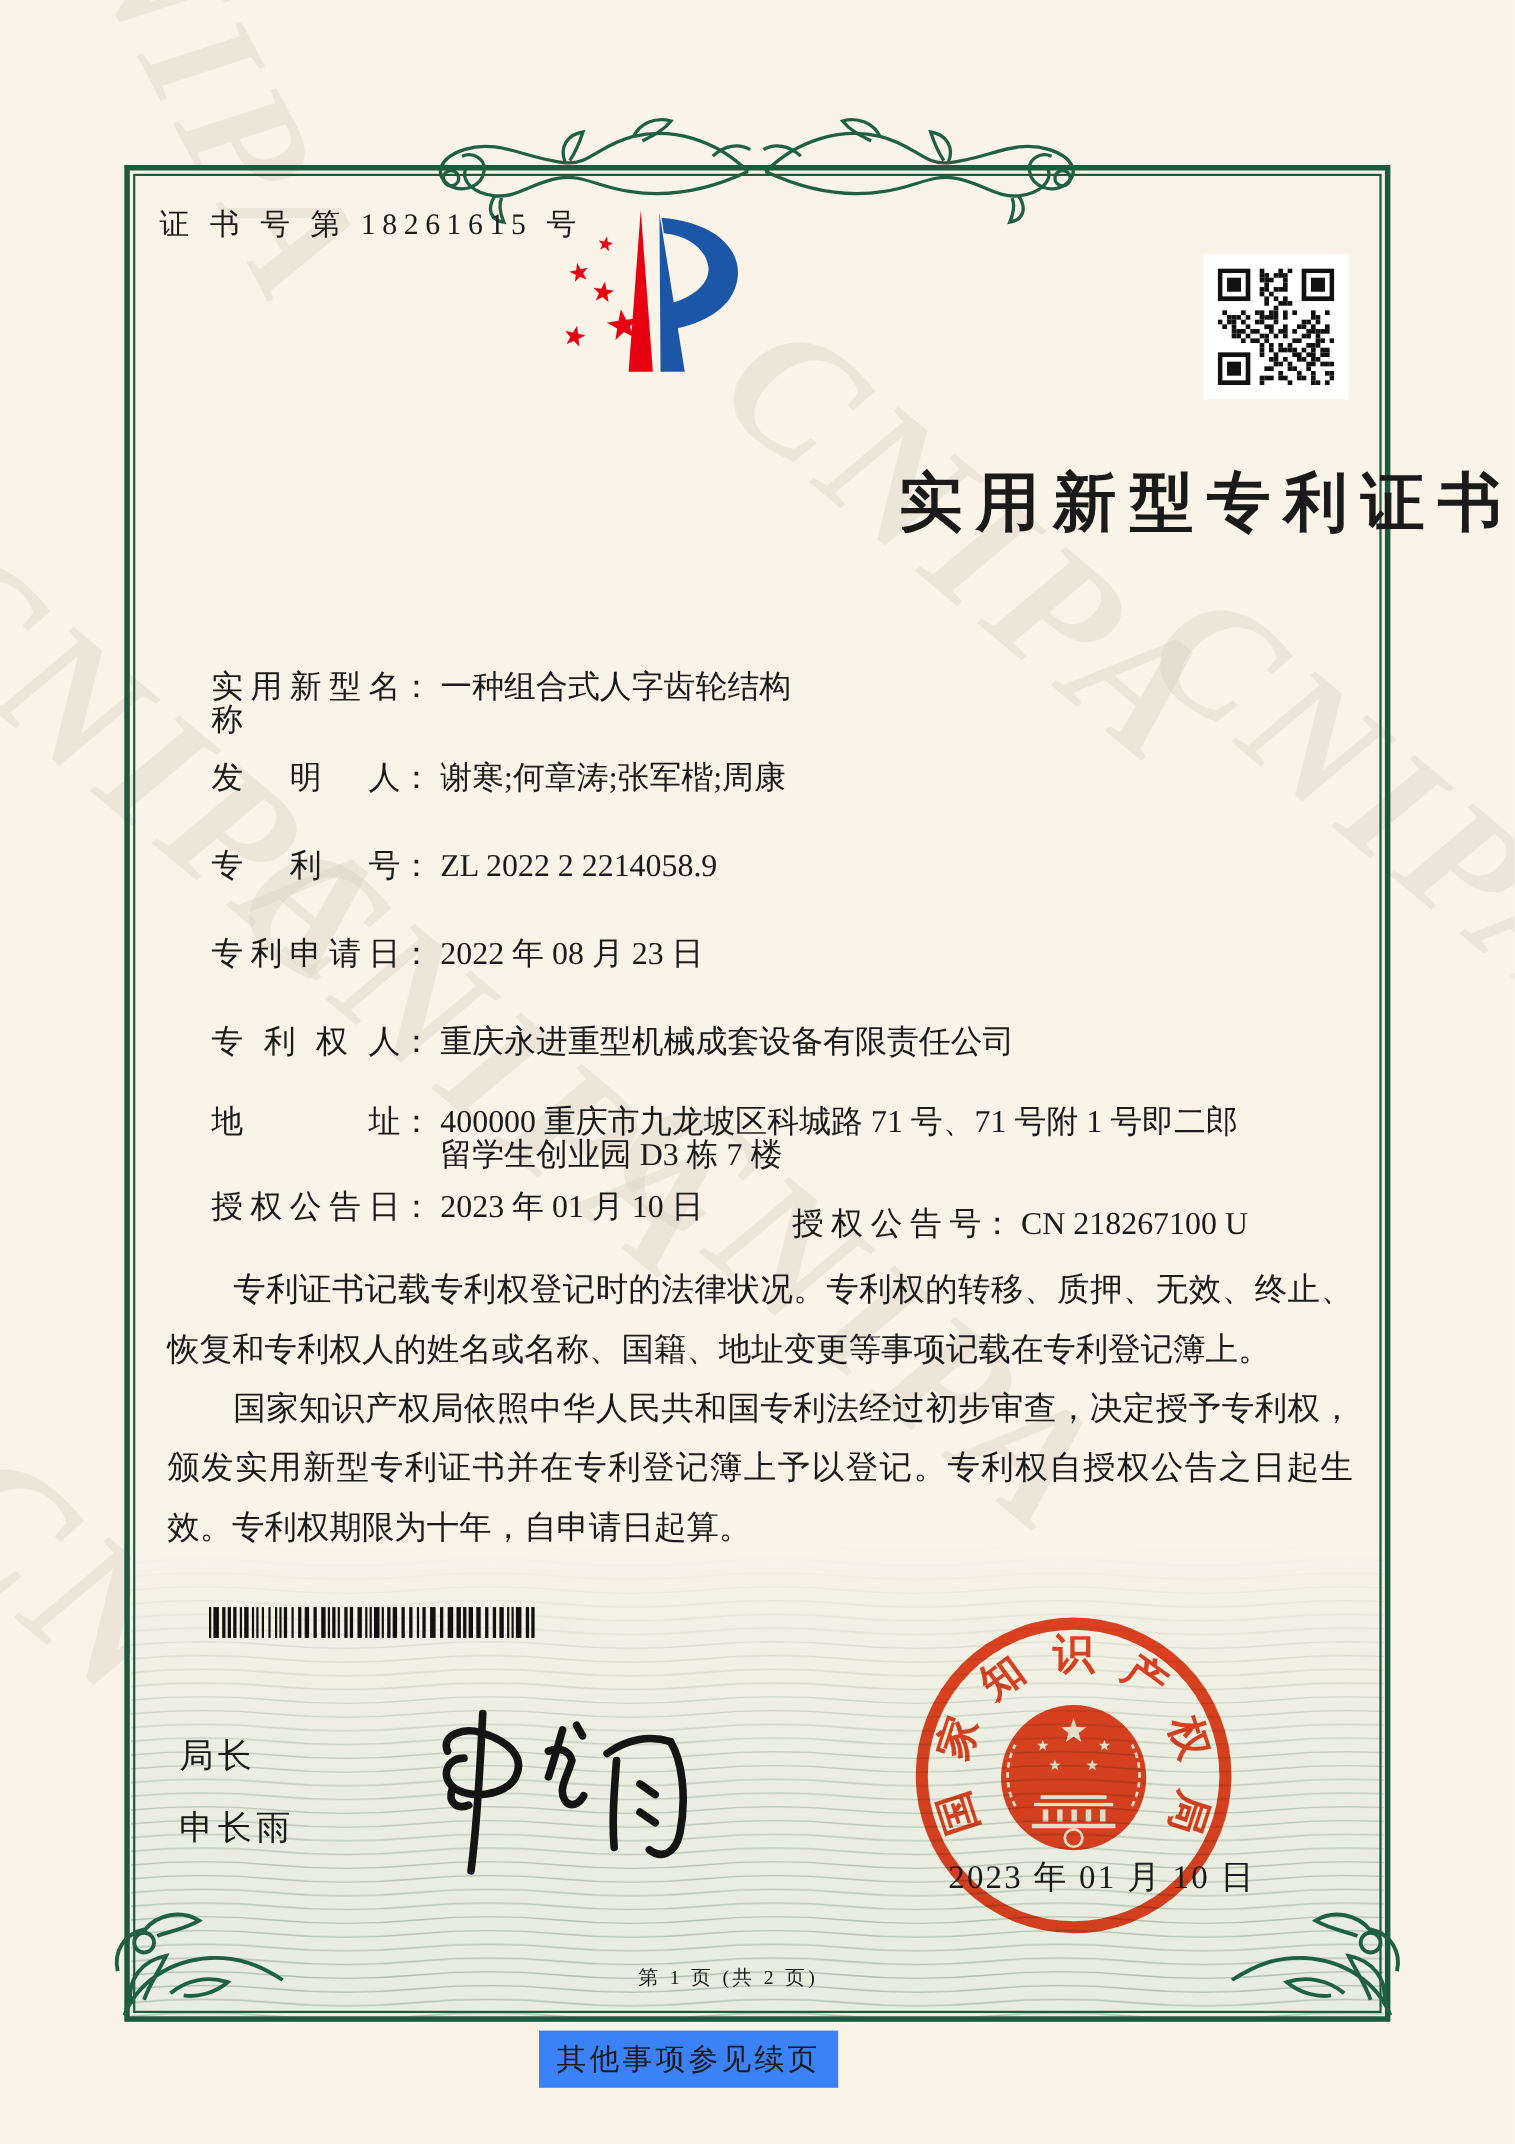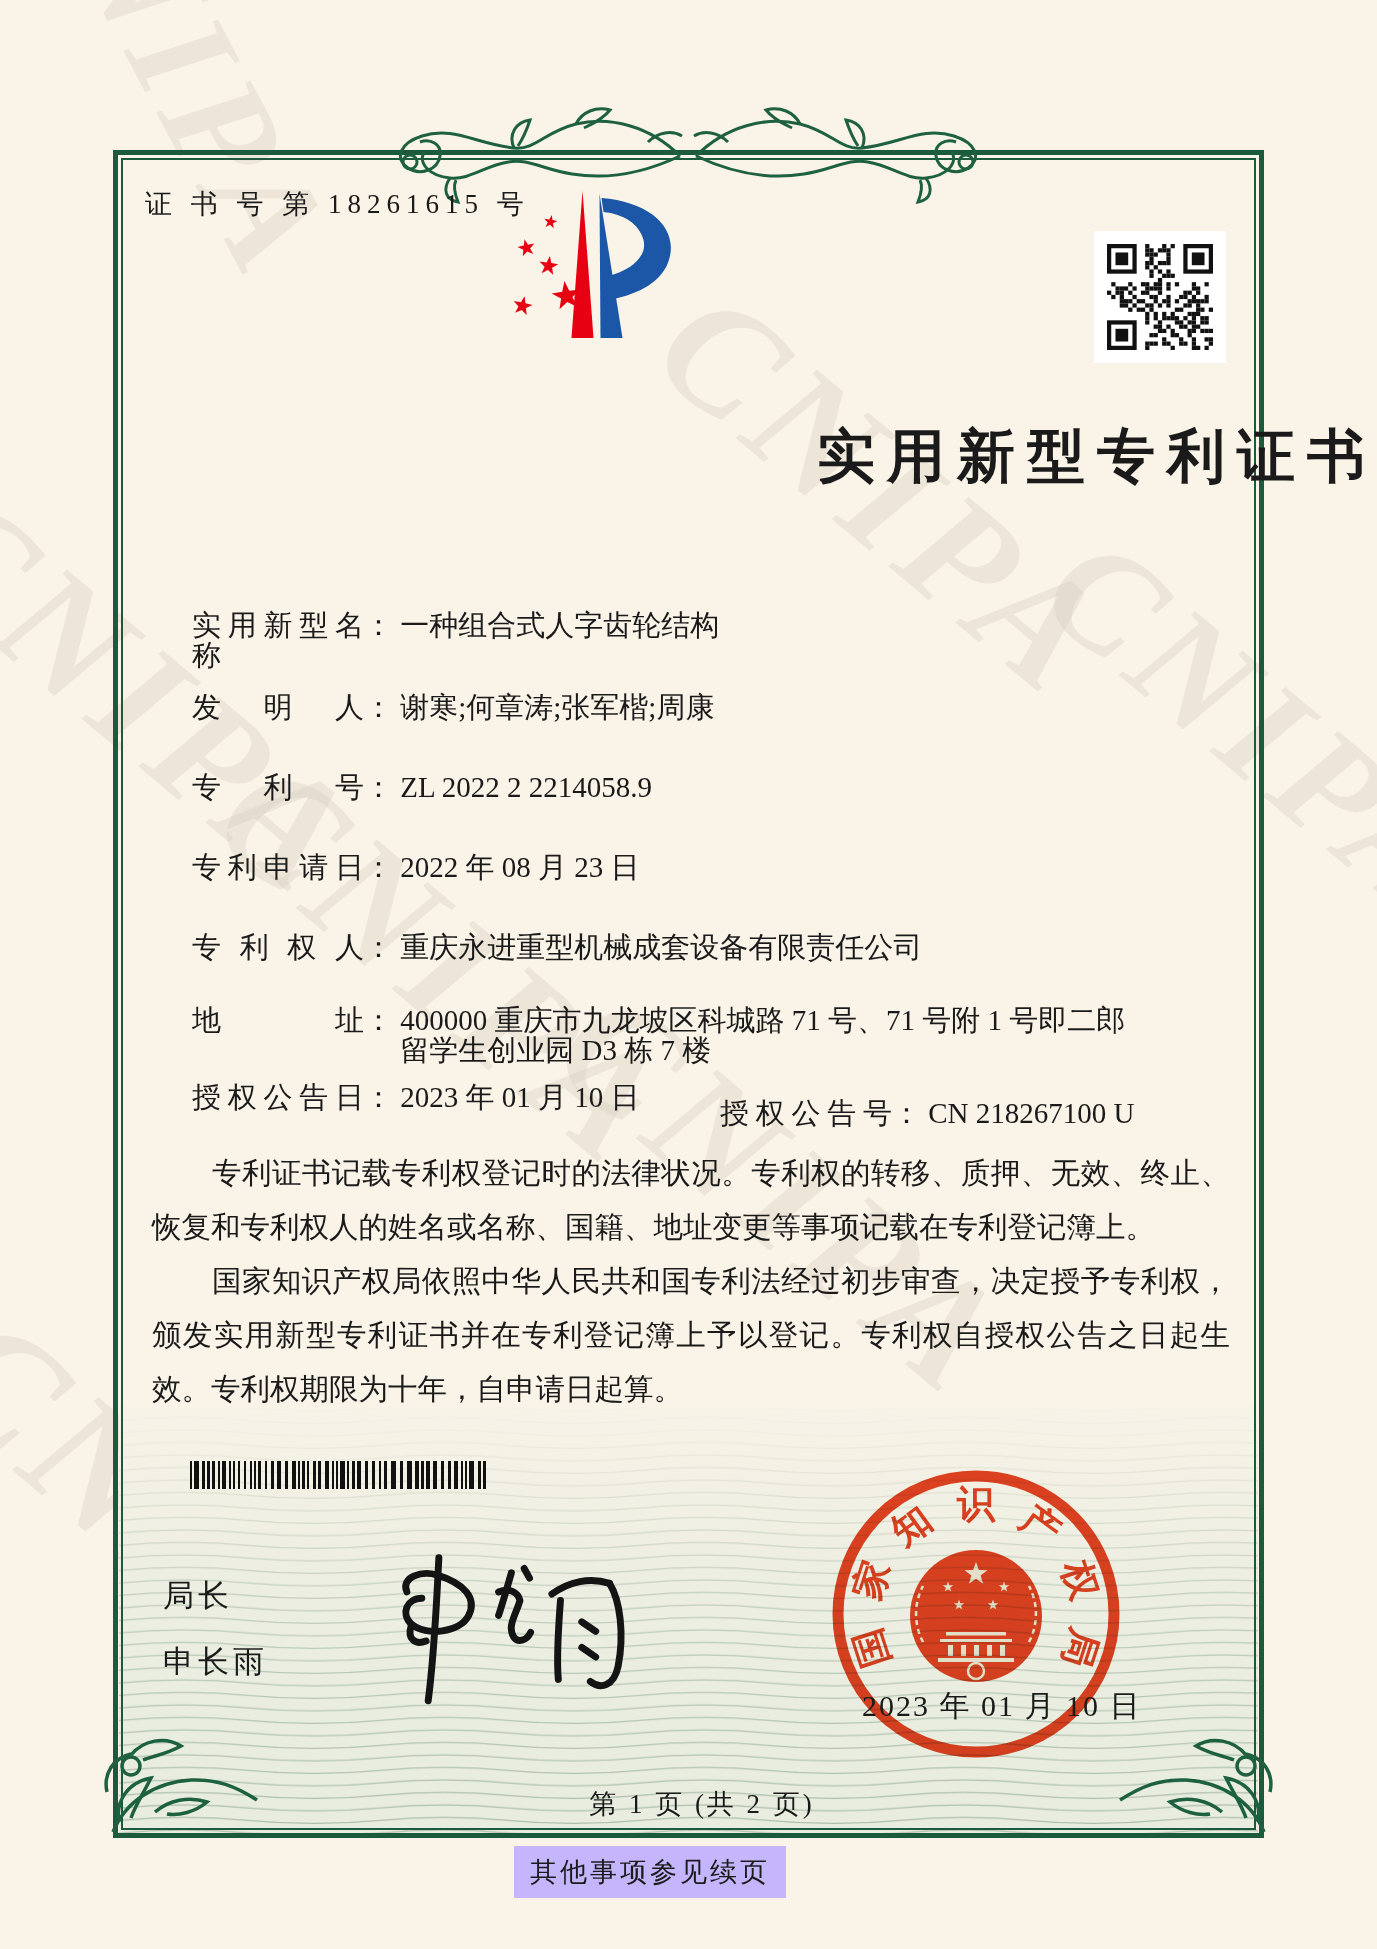--- a/index.html
+++ b/index.html
@@ -38,22 +38,22 @@
   .signer{position:absolute;left:163px;z-index:4;font-family:"Liberation Sans", sans-serif;
           font-size:31px;font-weight:400;letter-spacing:4px;}
   .sig-svg{position:absolute;left:375px;top:1545px;z-index:4;}
   
   .seal{position:absolute;left:826px;top:1464px;width:300px;height:300px;z-index:5;
         mix-blend-mode:multiply;opacity:.95;}
   .sealdate{position:absolute;left:862px;top:1686px;z-index:6;font-size:30px;
             letter-spacing:2px;white-space:nowrap;}
   
   .pageinfo{position:absolute;left:0;top:1786px;width:1324px;text-align:center;
-            font-size:27px;letter-spacing:3px;z-index:4;padding-left:40px;}
-  .note{position:absolute;left:514px;top:1846px;background:#c4b5fd;padding:8px 16px;
+            font-size:18px;letter-spacing:3px;z-index:4;}
+  .note{position:absolute;left:490px;top:1846px;background:#3b82f6;padding:8px 16px;
         font-size:27px;letter-spacing:3px;z-index:4;}
   .z3{z-index:3;}
   .z4{z-index:4;}
 </style>
 </head>
 <body>
 
 <svg width="0" height="0" style="position:absolute" aria-hidden="true">
   <defs>
     <g id="tofl" stroke="#1e6141" fill="none" stroke-width="3">

